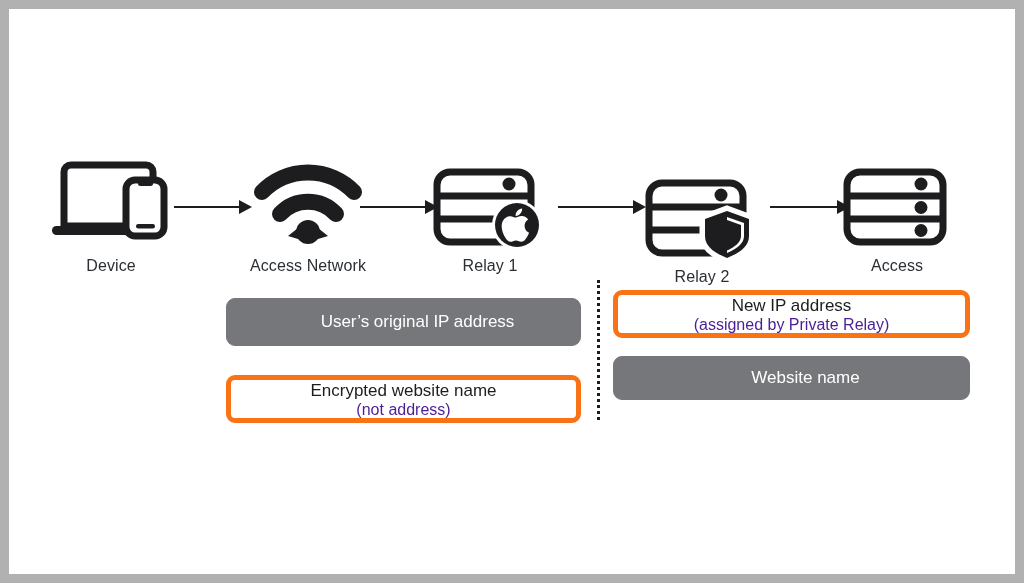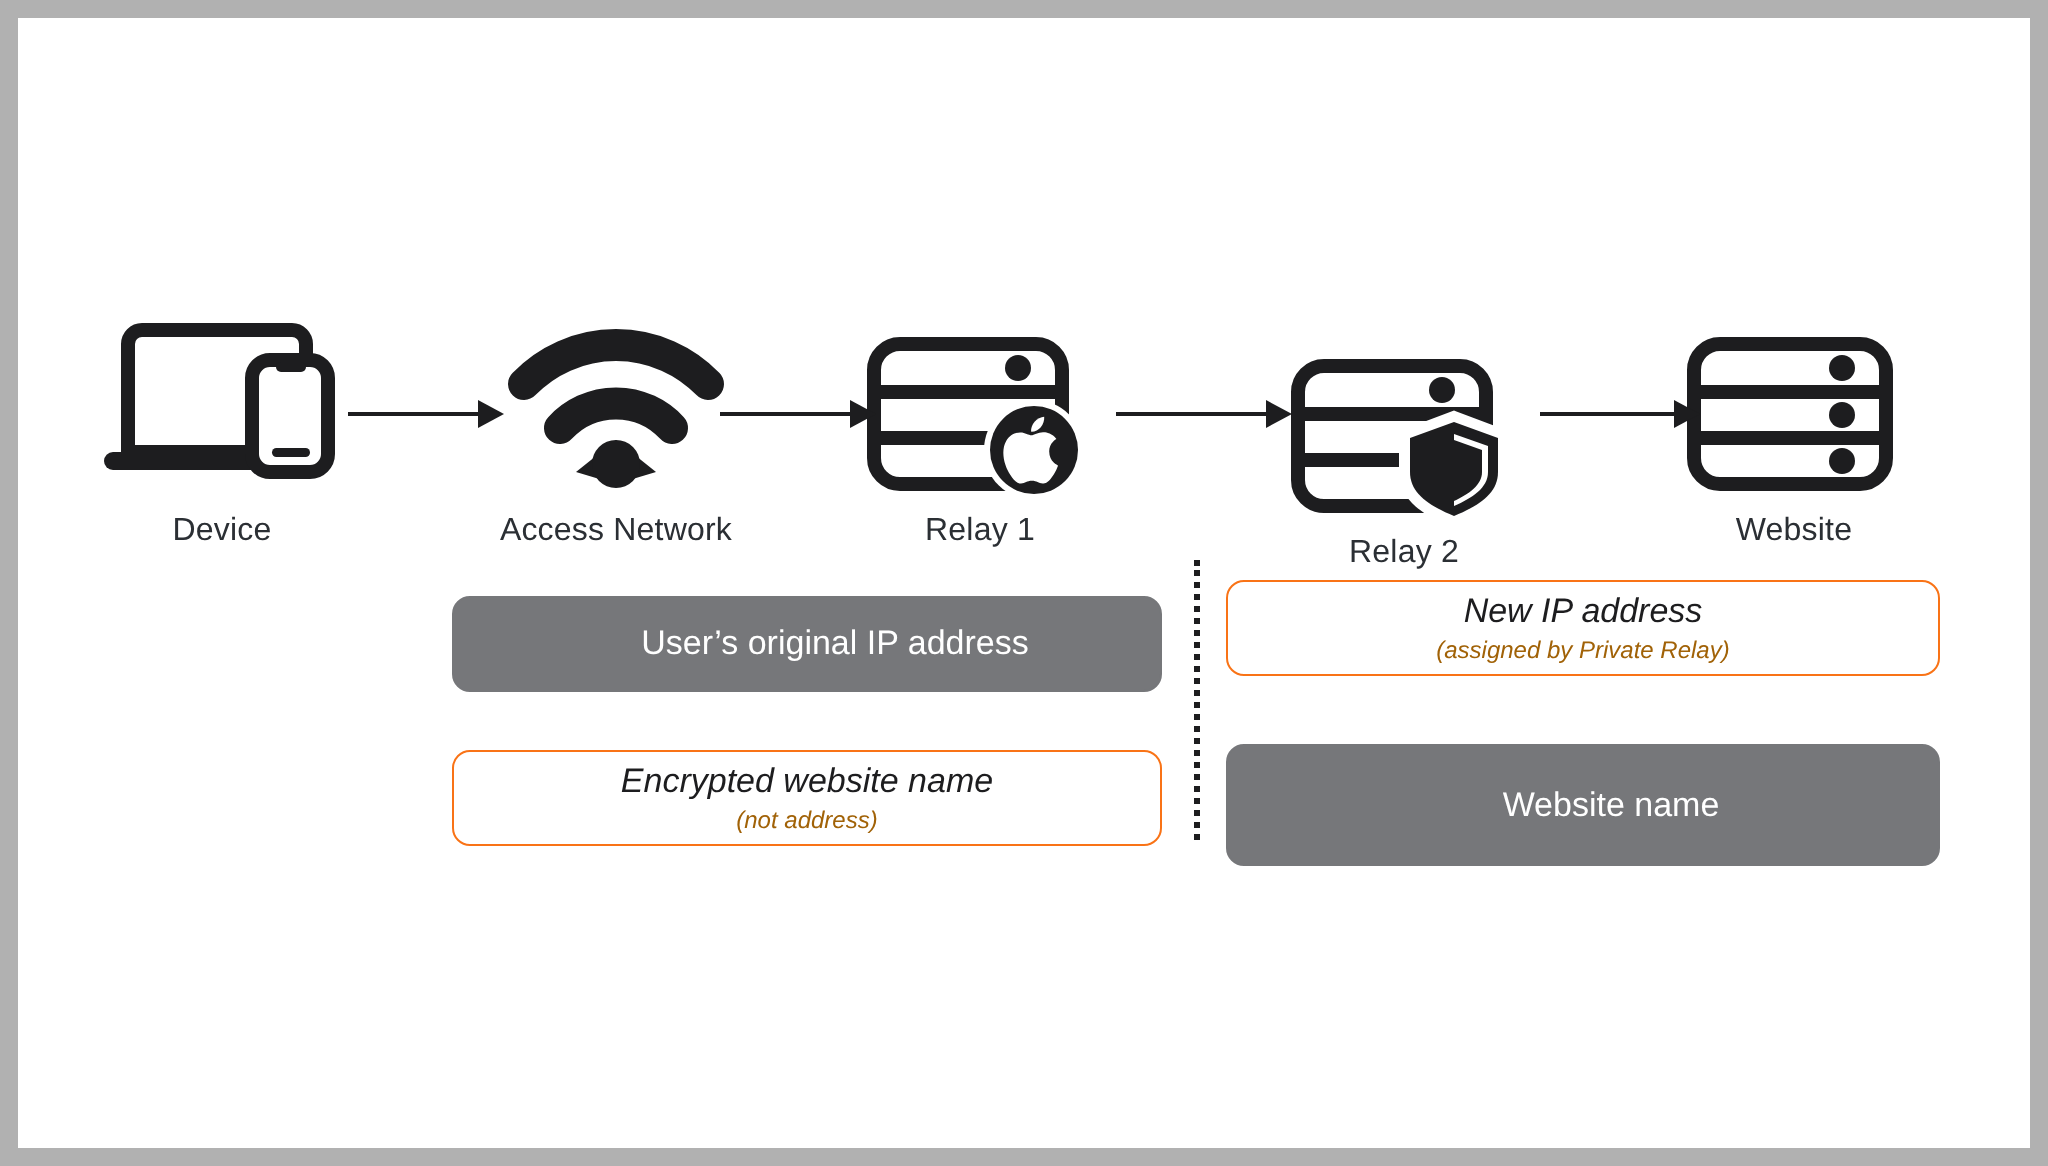--- a/index.html
+++ b/index.html
@@ -87,32 +87,31 @@
     text-align: center;
   }
   .infobox.filled {
     background: #76777a;
     border: 1px solid #76777a;
     padding-left: 28px;
   }
   .infobox.filled .line1 { color: #ffffff; }
   .infobox.outline {
     background: #ffffff;
-    border: 1px solid #f97316;
-    font-style: italic;
+    border: 5px solid #f97316;
   }
   .infobox.outline .line1 { color: #1d1d1f; }
   .infobox .line1 {
     font-size: 17px;
     line-height: 20px;
   }
   .infobox .line2 {
-    font-size: 12px;
+    font-size: 16px;
     line-height: 16px;
-    color: #a16207;
+    color: #4c1d95;
     margin-top: 1px;
   }
 
   
   #divider {
     position: absolute;
     border-left: 3px dotted #1d1d1f;
   }
 
   svg { display: block; overflow: visible; }
@@ -192,21 +191,21 @@
       <div class="glyph">
         <svg width="110" height="86" viewBox="0 0 110 86">
           <rect x="5" y="10" width="96" height="70" rx="13" fill="#ffffff" stroke="#1d1d1f" stroke-width="7"></rect>
           <line x1="8" y1="34" x2="98" y2="34" stroke="#1d1d1f" stroke-width="7"></line>
           <line x1="8" y1="57" x2="98" y2="57" stroke="#1d1d1f" stroke-width="7"></line>
           <circle cx="79" cy="22" r="6.5" fill="#1d1d1f"></circle>
           <circle cx="79" cy="45.5" r="6.5" fill="#1d1d1f"></circle>
           <circle cx="79" cy="68.5" r="6.5" fill="#1d1d1f"></circle>
         </svg>
       </div>
-      <div class="caption">Website</div>
+      <div class="caption">Access</div>
     </div>
 
     <div class="arrow" style="left:165px; top:191px; width:78px;">
       <div class="shaft" style="width:66px;"></div>
       <div class="head" style="left:65px;"></div>
     </div>
 
     <div class="arrow" style="left:351px; top:191px; width:78px;">
       <div class="shaft" style="width:66px;"></div>
       <div class="head" style="left:65px;"></div>
@@ -231,18 +230,18 @@
     <div class="infobox outline" style="left:217px; top:366px; width:355px; height:48px;">
       <div class="line1">Encrypted website name</div>
       <div class="line2">(not address)</div>
     </div>
 
     <div class="infobox outline" style="left:604px; top:281px; width:357px; height:48px;">
       <div class="line1">New IP address</div>
       <div class="line2">(assigned by Private Relay)</div>
     </div>
 
-    <div class="infobox filled" style="left:604px; top:363px; width:357px; height:61px;">
+    <div class="infobox filled" style="left:604px; top:347px; width:357px; height:44px;">
       <div class="line1">Website name</div>
     </div>
 
   </div>
 </div>
 
 </body></html>

